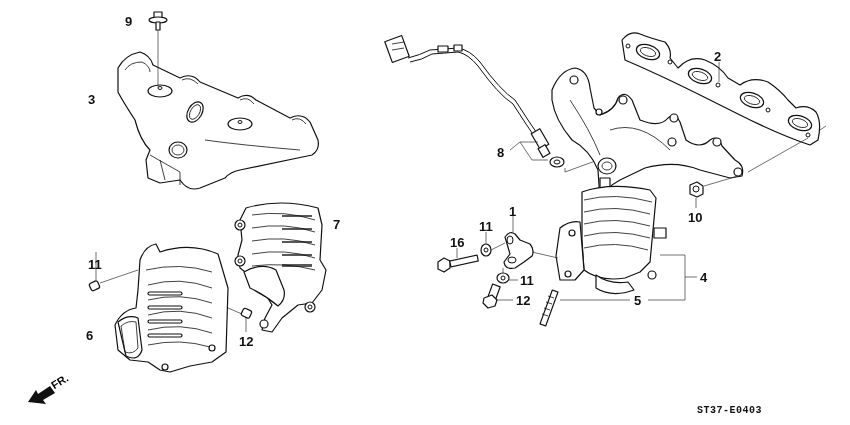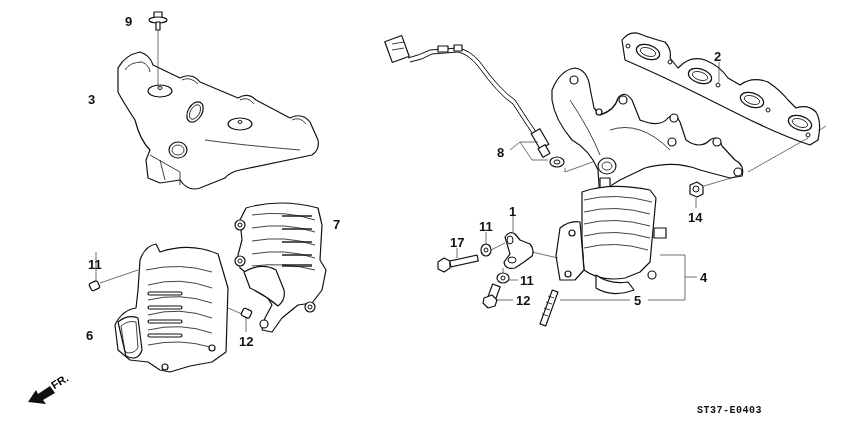--- a/index.html
+++ b/index.html
@@ -218,23 +218,23 @@
 </svg>
 
 <div class="callout" style="left:125px;top:15px;">9</div>
 <div class="callout" style="left:88px;top:93px;">3</div>
 <div class="callout" style="left:333px;top:218px;">7</div>
 <div class="callout" style="left:88px;top:258px;">11</div>
 <div class="callout" style="left:86px;top:329px;">6</div>
 <div class="callout" style="left:239px;top:335px;">12</div>
 <div class="callout" style="left:497px;top:146px;">8</div>
 <div class="callout" style="left:714px;top:50px;">2</div>
-<div class="callout" style="left:688px;top:211px;">14</div>
+<div class="callout" style="left:688px;top:211px;">10</div>
 <div class="callout" style="left:509px;top:205px;">1</div>
 <div class="callout" style="left:479px;top:220px;">11</div>
-<div class="callout" style="left:450px;top:236px;">17</div>
+<div class="callout" style="left:450px;top:236px;">16</div>
 <div class="callout" style="left:520px;top:274px;">11</div>
 <div class="callout" style="left:516px;top:294px;">12</div>
 <div class="callout" style="left:634px;top:294px;">5</div>
 <div class="callout" style="left:700px;top:271px;">4</div>
 
 <div class="fr">FR.</div>
 <div class="code">ST37-E0403</div>
 
 </body></html>

